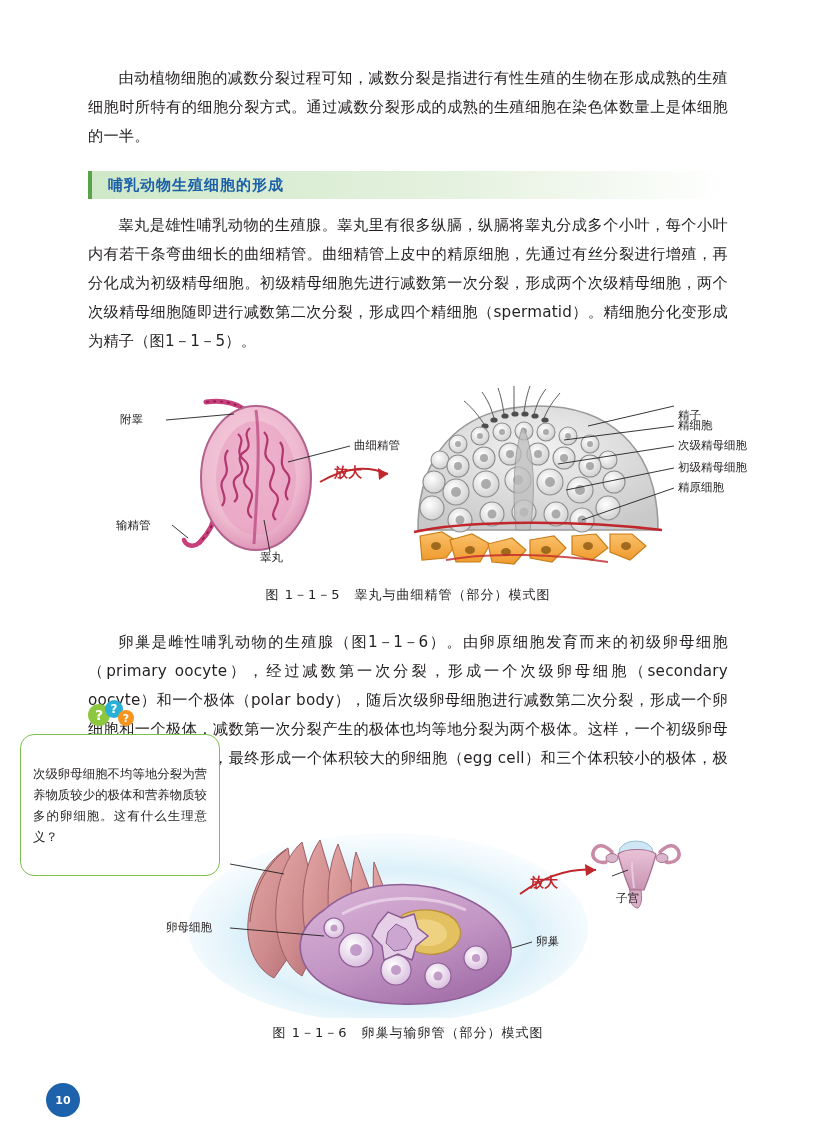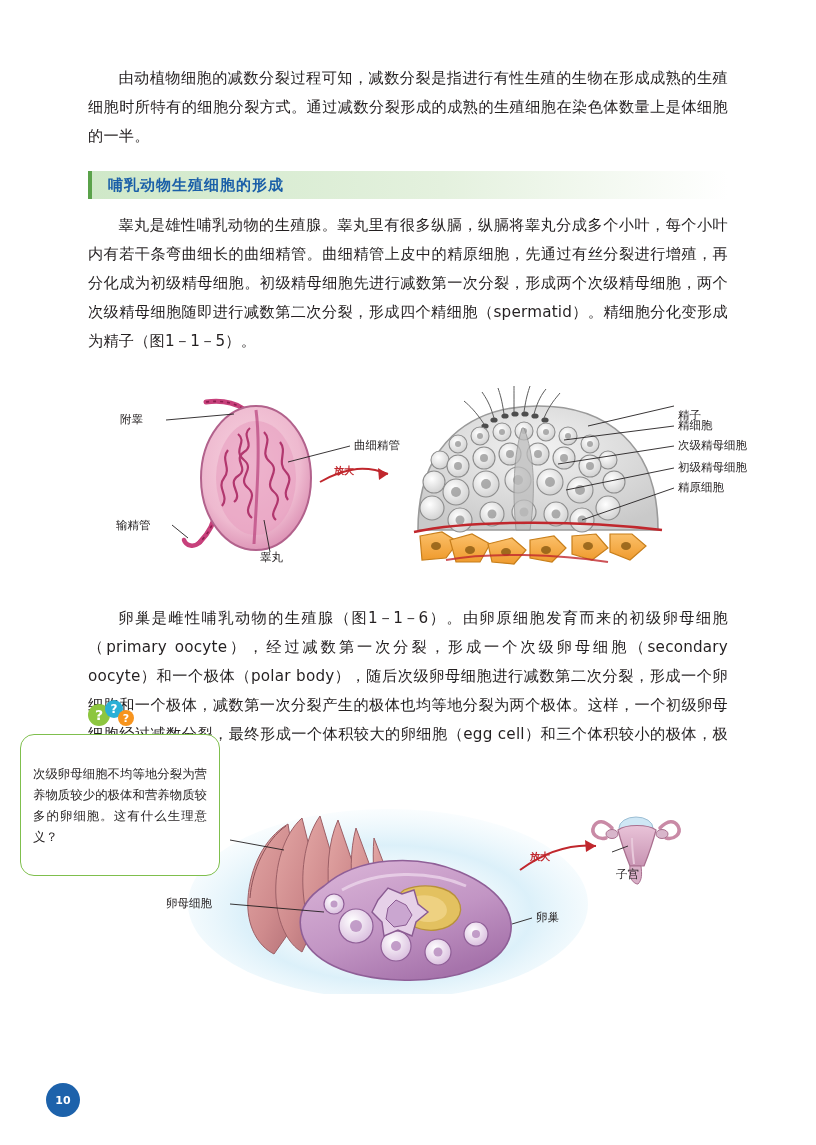--- a/index.html
+++ b/index.html
@@ -67,21 +67,21 @@
     letter-spacing: 1px;
   }
   .lbl {
     position: absolute;
     font-size: 11.5px;
     color: #231f20;
     white-space: nowrap;
   }
   .lbl-red {
     position: absolute;
-    font-size: 10px;
+    font-size: 14px;
     color: #c0272d;
     white-space: nowrap;
     font-weight: bold;
   }
 
   
   .bubble {
     position: absolute;
     left: 20px;
     top: 700px;
@@ -328,20 +328,21 @@
       <div class="lbl" style="left:266px; top:68px;">曲细精管</div>
       <div class="lbl-red" style="left:246px; top:94px;">放大</div>
 
       <div class="lbl" style="left:590px; top:28px;margin-top:10px;">精子</div>
       <div class="lbl" style="left:590px; top:48px;">精细胞</div>
       <div class="lbl" style="left:590px; top:68px;">次级精母细胞</div>
       <div class="lbl" style="left:590px; top:90px;">初级精母细胞</div>
       <div class="lbl" style="left:590px; top:110px;">精原细胞</div>
     </div>
 
+    <div class="fig-caption">图 1－1－5　睾丸与曲细精管（部分）模式图</div>
 
     <div class="para-gap"></div>
 
     <p class="body-text">卵巢是雌性哺乳动物的生殖腺（图1－1－6）。由卵原细胞发育而来的初级卵母细胞（primary oocyte），经过减数第一次分裂，形成一个次级卵母细胞（secondary oocyte）和一个极体（polar body），随后次级卵母细胞进行减数第二次分裂，形成一个卵细胞和一个极体，减数第一次分裂产生的极体也均等地分裂为两个极体。这样，一个初级卵母细胞经过减数分裂，最终形成一个体积较大的卵细胞（egg cell）和三个体积较小的极体，极体不久就会消失。</p>
 
     <div class="fig2">
       <svg width="640" height="200" viewBox="0 0 640 200">
         <defs>
           <radialGradient id="glow" cx="50%" cy="55%" r="60%">
             <stop offset="0%" stop-color="#ffffff" stop-opacity="0.0"></stop>
@@ -428,20 +429,21 @@
         </g>
       </svg>
 
       <div class="lbl" style="left:92px; top:38px;">输卵管</div>
       <div class="lbl" style="left:78px; top:102px;">卵母细胞</div>
       <div class="lbl" style="left:448px; top:116px;">卵巢</div>
       <div class="lbl" style="left:528px; top:58px;margin-top:15px;">子宫</div>
       <div class="lbl-red" style="left:442px; top:56px;">放大</div>
     </div>
 
+    <div class="fig-caption">图 1－1－6　卵巢与输卵管（部分）模式图</div>
 
   </div>
 
   <div class="bubble">
     <div class="bubble-icons">
       <div class="q-circle q1">?</div>
       <div class="q-circle q2">?</div>
       <div class="q-circle q3">?</div>
     </div>
     <div class="bubble-box">次级卵母细胞不均等地分裂为营养物质较少的极体和营养物质较多的卵细胞。这有什么生理意义？</div>

